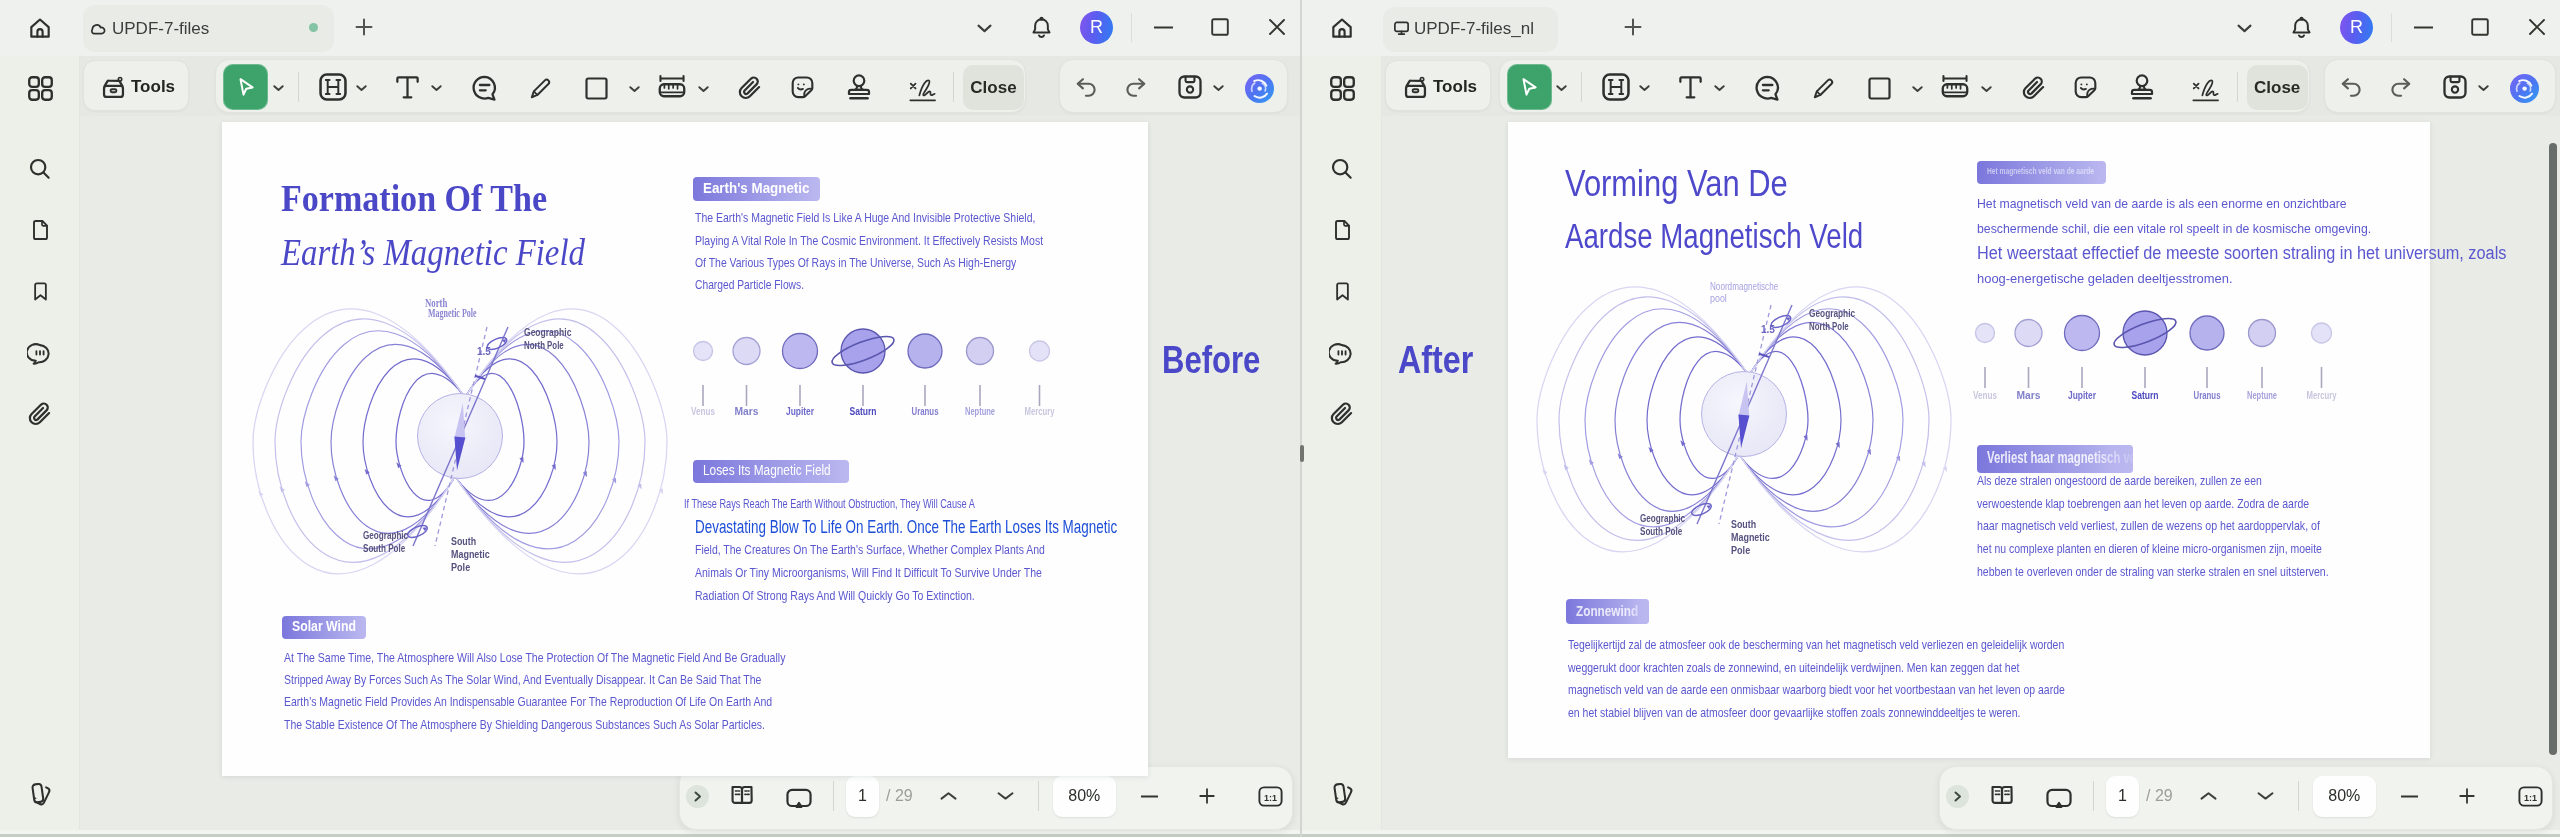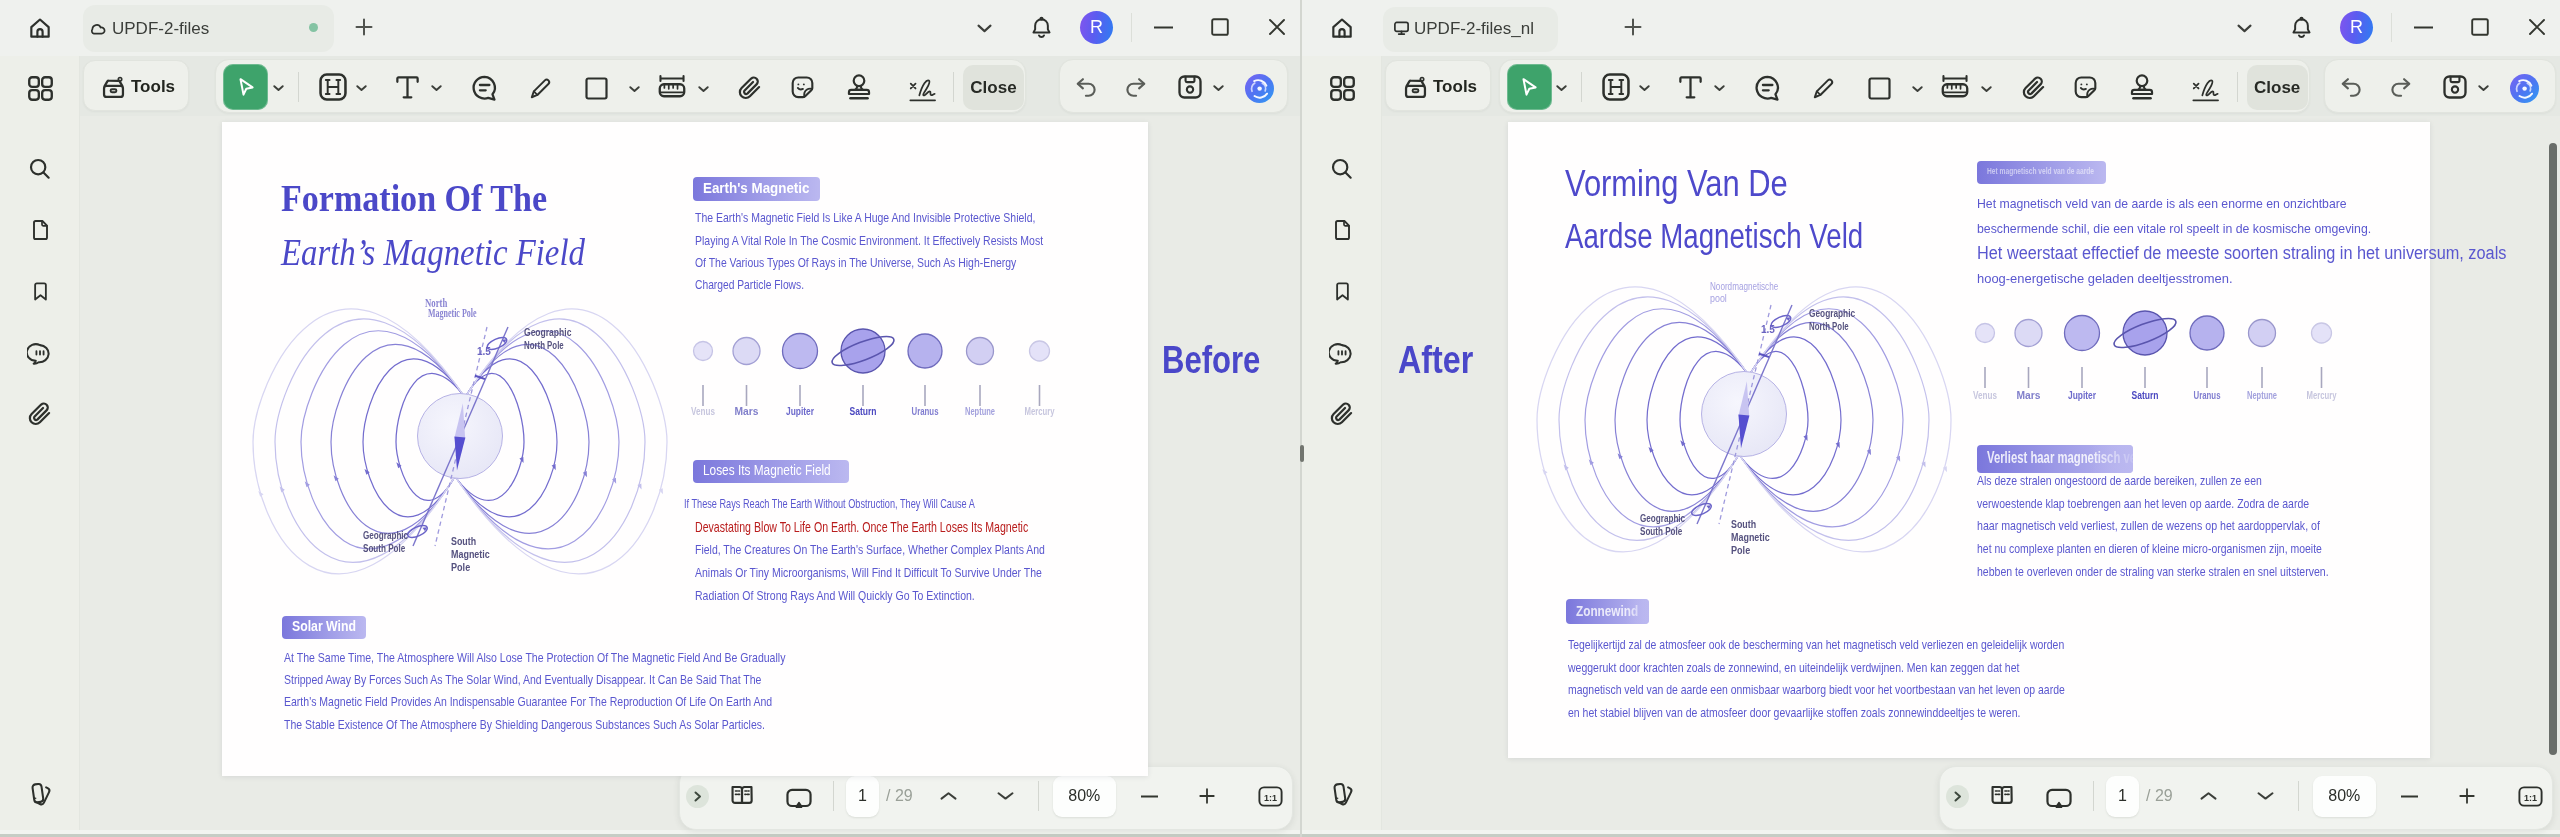--- a/index.html
+++ b/index.html
@@ -15,21 +15,21 @@
 <div style="position:absolute;left:0px;top:830px;width:1300px;height:4px;background:#f2f4f0;"></div>
 <div style="position:absolute;left:0px;top:834px;width:1300px;height:3px;background:#c6cdc5;"></div>
 <svg style="position:absolute;left:27.0px;top:15.0px;" width="26" height="26" viewBox="0 0 24 24" fill="none">
       <path d="M4 11.2 12 4.2 20 11.2 V20 H4 Z" stroke="#2d302c" stroke-width="2" stroke-linecap="round" stroke-linejoin="round"></path>
       <path d="M9.6 20 v-4.6 a2.4 2.4 0 0 1 4.8 0 V20" stroke="#2d302c" stroke-width="2" stroke-linecap="round" stroke-linejoin="round"></path>
     </svg>
 <div style="position:absolute;left:83px;top:5px;width:251px;height:47px;background:#e8ebe6;border-radius:12px;"></div>
 <svg style="position:absolute;left:88.5px;top:21.37px;" width="17" height="13.26" viewBox="0 0 18 14" fill="none">
       <path d="M5.2 13.4 h8.1 a3.3 3.3 0 1 0 -0.9-6.5 A4.6 4.6 0 0 0 3.6 8.8 2.9 2.9 0 0 0 5.2 13.4 Z" stroke="#2d302c" stroke-width="1.8" stroke-linecap="round" stroke-linejoin="round"></path>
     </svg>
-<div style="position:absolute;left:112px;top:19px;font-family:Liberation Sans,sans-serif;font-size:17px;color:#3b3e3a;white-space:nowrap">UPDF-2-files</div>
+<div style="position:absolute;left:112px;top:19px;font-family:Liberation Sans,sans-serif;font-size:17px;color:#3b3e3a;white-space:nowrap">UPDF-7-files</div>
 <div style="position:absolute;left:308.5px;top:22.5px;width:9px;height:9px;background:#84c3a3;border-radius:50%;"></div>
 <svg style="position:absolute;left:353.5px;top:17.0px;" width="20" height="20" viewBox="0 0 20 20" fill="none">
       <path d="M10 2.5 V17.5 M2.5 10 H17.5" stroke="#51544f" stroke-width="2" stroke-linecap="round" stroke-linejoin="round"></path>
     </svg>
 <svg style="position:absolute;left:976.5px;top:23.5px;" width="15" height="9.3" viewBox="0 0 15 9" fill="none">
       <path d="M1.5 1.5 L7.5 7 L13.5 1.5" stroke="#3c3f3a" stroke-width="2.1" stroke-linecap="round" stroke-linejoin="round" fill="none"></path>
     </svg>
 <svg style="position:absolute;left:1028.5px;top:14.5px;" width="25" height="25" viewBox="0 0 24 22" fill="none">
       <path d="M12 3.1 a6.1 6.1 0 0 1 6.1 6.1 v3.6 l1.6 2.9 H4.3 l1.6-2.9 V9.2 A6.1 6.1 0 0 1 12 3.1 Z" stroke="#2d302c" stroke-width="1.9" stroke-linecap="round" stroke-linejoin="round"></path>
 <circle cx="12" cy="2.6" r="1.15" stroke="#2d302c" stroke-width="1.6" stroke-linecap="round" stroke-linejoin="round"></circle>
@@ -233,21 +233,21 @@
 <div style="position:absolute;left:1302px;top:834px;width:1258px;height:3px;background:#c6cdc5;"></div>
 <svg style="position:absolute;left:1329.0px;top:15.0px;" width="26" height="26" viewBox="0 0 24 24" fill="none">
       <path d="M4 11.2 12 4.2 20 11.2 V20 H4 Z" stroke="#2d302c" stroke-width="2" stroke-linecap="round" stroke-linejoin="round"></path>
       <path d="M9.6 20 v-4.6 a2.4 2.4 0 0 1 4.8 0 V20" stroke="#2d302c" stroke-width="2" stroke-linecap="round" stroke-linejoin="round"></path>
     </svg>
 <div style="position:absolute;left:1383px;top:7px;width:175px;height:45px;background:#e8ebe6;border-radius:12px;"></div>
 <svg style="position:absolute;left:1392.5px;top:20.35px;" width="17" height="15.3" viewBox="0 0 18 16" fill="none">
       <rect x="2" y="2.5" width="14" height="9.5" rx="2" stroke="#2d302c" stroke-width="1.8" stroke-linecap="round" stroke-linejoin="round"></rect>
       <path d="M9 12 v2.6 M6 14.8 h6" stroke="#2d302c" stroke-width="1.8" stroke-linecap="round" stroke-linejoin="round"></path>
     </svg>
-<div style="position:absolute;left:1414px;top:19px;font-family:Liberation Sans,sans-serif;font-size:17px;color:#3b3e3a;white-space:nowrap">UPDF-2-files_nl</div>
+<div style="position:absolute;left:1414px;top:19px;font-family:Liberation Sans,sans-serif;font-size:17px;color:#3b3e3a;white-space:nowrap">UPDF-7-files_nl</div>
 <svg style="position:absolute;left:1623.0px;top:17.0px;" width="20" height="20" viewBox="0 0 20 20" fill="none">
       <path d="M10 2.5 V17.5 M2.5 10 H17.5" stroke="#51544f" stroke-width="2" stroke-linecap="round" stroke-linejoin="round"></path>
     </svg>
 <svg style="position:absolute;left:2236.5px;top:23.5px;" width="15" height="9.3" viewBox="0 0 15 9" fill="none">
       <path d="M1.5 1.5 L7.5 7 L13.5 1.5" stroke="#3c3f3a" stroke-width="2.1" stroke-linecap="round" stroke-linejoin="round" fill="none"></path>
     </svg>
 <svg style="position:absolute;left:2288.5px;top:14.5px;" width="25" height="25" viewBox="0 0 24 22" fill="none">
       <path d="M12 3.1 a6.1 6.1 0 0 1 6.1 6.1 v3.6 l1.6 2.9 H4.3 l1.6-2.9 V9.2 A6.1 6.1 0 0 1 12 3.1 Z" stroke="#2d302c" stroke-width="1.9" stroke-linecap="round" stroke-linejoin="round"></path>
 <circle cx="12" cy="2.6" r="1.15" stroke="#2d302c" stroke-width="1.6" stroke-linecap="round" stroke-linejoin="round"></circle>
       <path d="M9.6 18.6 a2.6 2.6 0 0 0 4.8 0" stroke="#2d302c" stroke-width="1.9" stroke-linecap="round" stroke-linejoin="round"></path>
@@ -476,21 +476,21 @@
       <path d="M 297 67 V 88" stroke="#a8a7be" stroke-width="1.6"></path>
       <text x="297" y="96.5" font-family="Liberation Sans" font-size="10" font-weight="700" fill="#a3a1dd" text-anchor="middle" textLength="30" lengthAdjust="spacingAndGlyphs">Neptune</text>
       <circle cx="356.5" cy="33" r="10" fill="#e4e2f8" stroke="#c9c7e5" stroke-width="1.3"></circle>
       <path d="M 356.5 67 V 88" stroke="#a8a7be" stroke-width="1.6"></path>
       <text x="356.5" y="96.5" font-family="Liberation Sans" font-size="10" font-weight="700" fill="#c7c6de" text-anchor="middle" textLength="30" lengthAdjust="spacingAndGlyphs">Mercury</text>
     </svg>
 <div style="position:absolute;left:693px;top:459.5px;width:155.5px;height:23.5px;border-radius:4px;background:linear-gradient(90deg,#7b77dc 0%,#9f9ce7 55%,#bbb8f0 100%);overflow:hidden;">
       <div style="position:absolute;left:10px;top:50%;transform:translateY(-54%);font-family:Liberation Sans,sans-serif;font-size:14px;font-weight:400;color:rgba(255,255,255,1.0);white-space:nowrap;line-height:14px;"><span class="ms" id="t12" style="display:inline-block;transform:scaleX(0.846);transform-origin:left center">Loses Its Magnetic Field</span></div>
     </div>
 <div style="position:absolute;left:684px;top:497.2px;font-family:Liberation Sans,sans-serif;font-size:13px;font-weight:400;font-style:normal;color:#5a57cf;line-height:13px;white-space:nowrap"><span class="ms" id="t13" style="display:inline-block;transform:scaleX(0.705);transform-origin:left top">If These Rays Reach The Earth Without Obstruction, They Will Cause A</span></div>
-<div style="position:absolute;left:694.5px;top:520.1px;font-family:Liberation Sans,sans-serif;font-size:15px;font-weight:400;font-style:normal;color:#b91c1c;line-height:13px;white-space:nowrap"><span class="ms" id="t14" style="display:inline-block;transform:scaleX(0.707);transform-origin:left top">Devastating Blow To Life On Earth. Once The Earth Loses Its Magnetic</span></div>
+<div style="position:absolute;left:694.5px;top:520.1px;font-family:Liberation Sans,sans-serif;font-size:19px;font-weight:400;font-style:normal;color:#1d4ed8;line-height:13px;white-space:nowrap"><span class="ms" id="t14" style="display:inline-block;transform:scaleX(0.707);transform-origin:left top">Devastating Blow To Life On Earth. Once The Earth Loses Its Magnetic</span></div>
 <div style="position:absolute;left:694.5px;top:543.0px;font-family:Liberation Sans,sans-serif;font-size:13px;font-weight:400;font-style:normal;color:#5a57cf;line-height:13px;white-space:nowrap"><span class="ms" id="t15" style="display:inline-block;transform:scaleX(0.806);transform-origin:left top">Field, The Creatures On The Earth's Surface, Whether Complex Plants And</span></div>
 <div style="position:absolute;left:694.5px;top:565.9px;font-family:Liberation Sans,sans-serif;font-size:13px;font-weight:400;font-style:normal;color:#5a57cf;line-height:13px;white-space:nowrap"><span class="ms" id="t16" style="display:inline-block;transform:scaleX(0.807);transform-origin:left top">Animals Or Tiny Microorganisms, Will Find It Difficult To Survive Under The</span></div>
 <div style="position:absolute;left:694.5px;top:588.8px;font-family:Liberation Sans,sans-serif;font-size:13px;font-weight:400;font-style:normal;color:#5a57cf;line-height:13px;white-space:nowrap"><span class="ms" id="t17" style="display:inline-block;transform:scaleX(0.809);transform-origin:left top">Radiation Of Strong Rays And Will Quickly Go To Extinction.</span></div>
 <div style="position:absolute;left:281.5px;top:615.5px;width:84px;height:23px;border-radius:4px;background:linear-gradient(90deg,#7b77dc 0%,#9f9ce7 55%,#bbb8f0 100%);overflow:hidden;">
       <div style="position:absolute;left:10px;top:50%;transform:translateY(-54%);font-family:Liberation Sans,sans-serif;font-size:14px;font-weight:700;color:rgba(255,255,255,1.0);white-space:nowrap;line-height:14px;"><span class="ms" id="t18" style="display:inline-block;transform:scaleX(0.877);transform-origin:left center">Solar Wind</span></div>
     </div>
 <div style="position:absolute;left:284px;top:650.6px;font-family:Liberation Sans,sans-serif;font-size:13px;font-weight:400;font-style:normal;color:#5a57cf;line-height:13px;white-space:nowrap"><span class="ms" id="t19" style="display:inline-block;transform:scaleX(0.811);transform-origin:left top">At The Same Time, The Atmosphere Will Also Lose The Protection Of The Magnetic Field And Be Gradually</span></div>
 <div style="position:absolute;left:284px;top:673.0px;font-family:Liberation Sans,sans-serif;font-size:13px;font-weight:400;font-style:normal;color:#5a57cf;line-height:13px;white-space:nowrap"><span class="ms" id="t20" style="display:inline-block;transform:scaleX(0.808);transform-origin:left top">Stripped Away By Forces Such As The Solar Wind, And Eventually Disappear. It Can Be Said That The</span></div>
 <div style="position:absolute;left:284px;top:695.4px;font-family:Liberation Sans,sans-serif;font-size:13px;font-weight:400;font-style:normal;color:#5a57cf;line-height:13px;white-space:nowrap"><span class="ms" id="t21" style="display:inline-block;transform:scaleX(0.809);transform-origin:left top">Earth's Magnetic Field Provides An Indispensable Guarantee For The Reproduction Of Life On Earth And</span></div>
 <div style="position:absolute;left:284px;top:717.8px;font-family:Liberation Sans,sans-serif;font-size:13px;font-weight:400;font-style:normal;color:#5a57cf;line-height:13px;white-space:nowrap"><span class="ms" id="t22" style="display:inline-block;transform:scaleX(0.807);transform-origin:left top">The Stable Existence Of The Atmosphere By Shielding Dangerous Substances Such As Solar Particles.</span></div>

